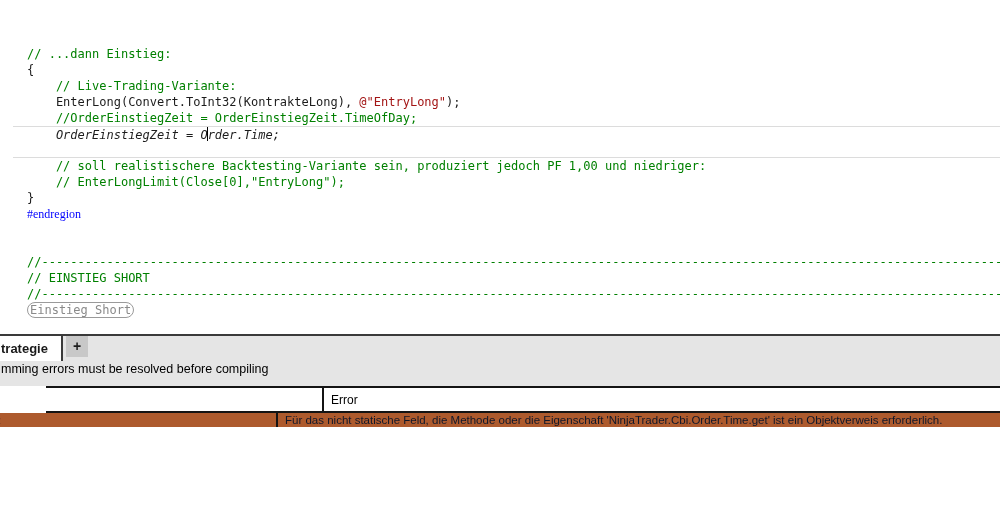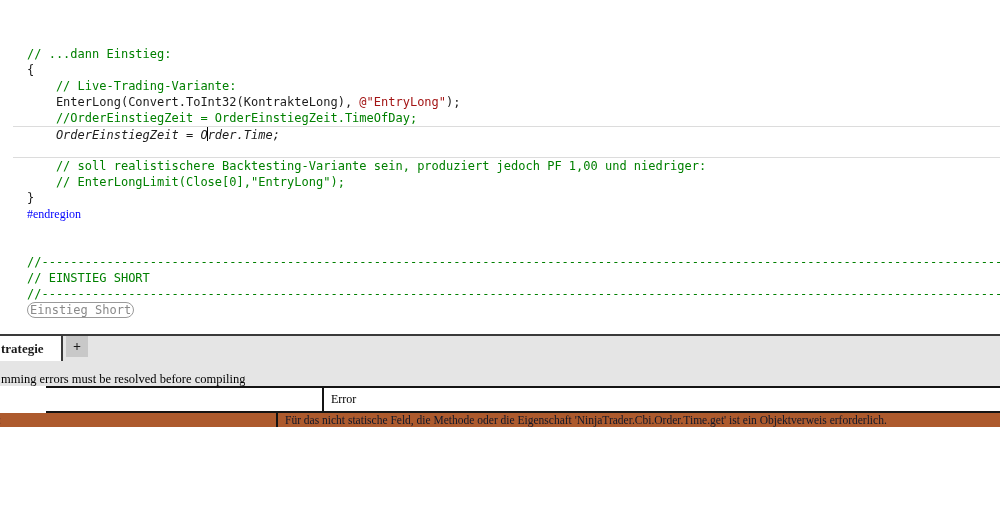--- a/index.html
+++ b/index.html
@@ -35,37 +35,37 @@
   }
   .collapsed-box {
     display:inline-block; height:16px; line-height:14px;
     color:#8a8a8a; border:1px solid #9a9a9a; border-radius:8px;
     padding:0 2px;
   }
 
   
   .panel {
     position:absolute; left:0; top:334px; width:1000px; height:171px;
-    background:#fff; border-top:2px solid var(--border-dark, #3a3a3a);font-family:Liberation Serif, serif;
+    background:#fff; border-top:2px solid var(--border-dark, #3a3a3a);
   }
   .gray-block { position:relative; height:50px; background:var(--panel-gray, #e5e5e5); }
   .tab-active {
     position:absolute; left:0; top:0; width:63px; height:25px;
     background:#fff; border-right:2px solid var(--border-dark, #3a3a3a);
     font-weight:bold; font-size:13px; color:#1a1a1a;
     line-height:25px; padding-left:1px; overflow:hidden; white-space:nowrap;
   }
   .tab-plus {
     position:absolute; left:66px; top:0; width:22px; height:21px;
     background:var(--inactive-tab-gray, #c8c8c8);
     font-weight:bold; font-size:14px; color:#1a1a1a;
     text-align:center; line-height:21px;
   }
   .msg {
-    position:absolute; left:1px; top:36px;
+    position:absolute; left:1px; top:26px;
     font-size:12.5px; color:#000; white-space:nowrap; overflow:hidden;
   }
   .grid-header {
     display:flex; height:27px; background:#fff;
     border-top:2px solid var(--table-border, #141414);
     border-bottom:2px solid var(--table-border, #141414);
     margin-left:46px;
   }
   .grid-row-error {
     display:flex; height:14px;

